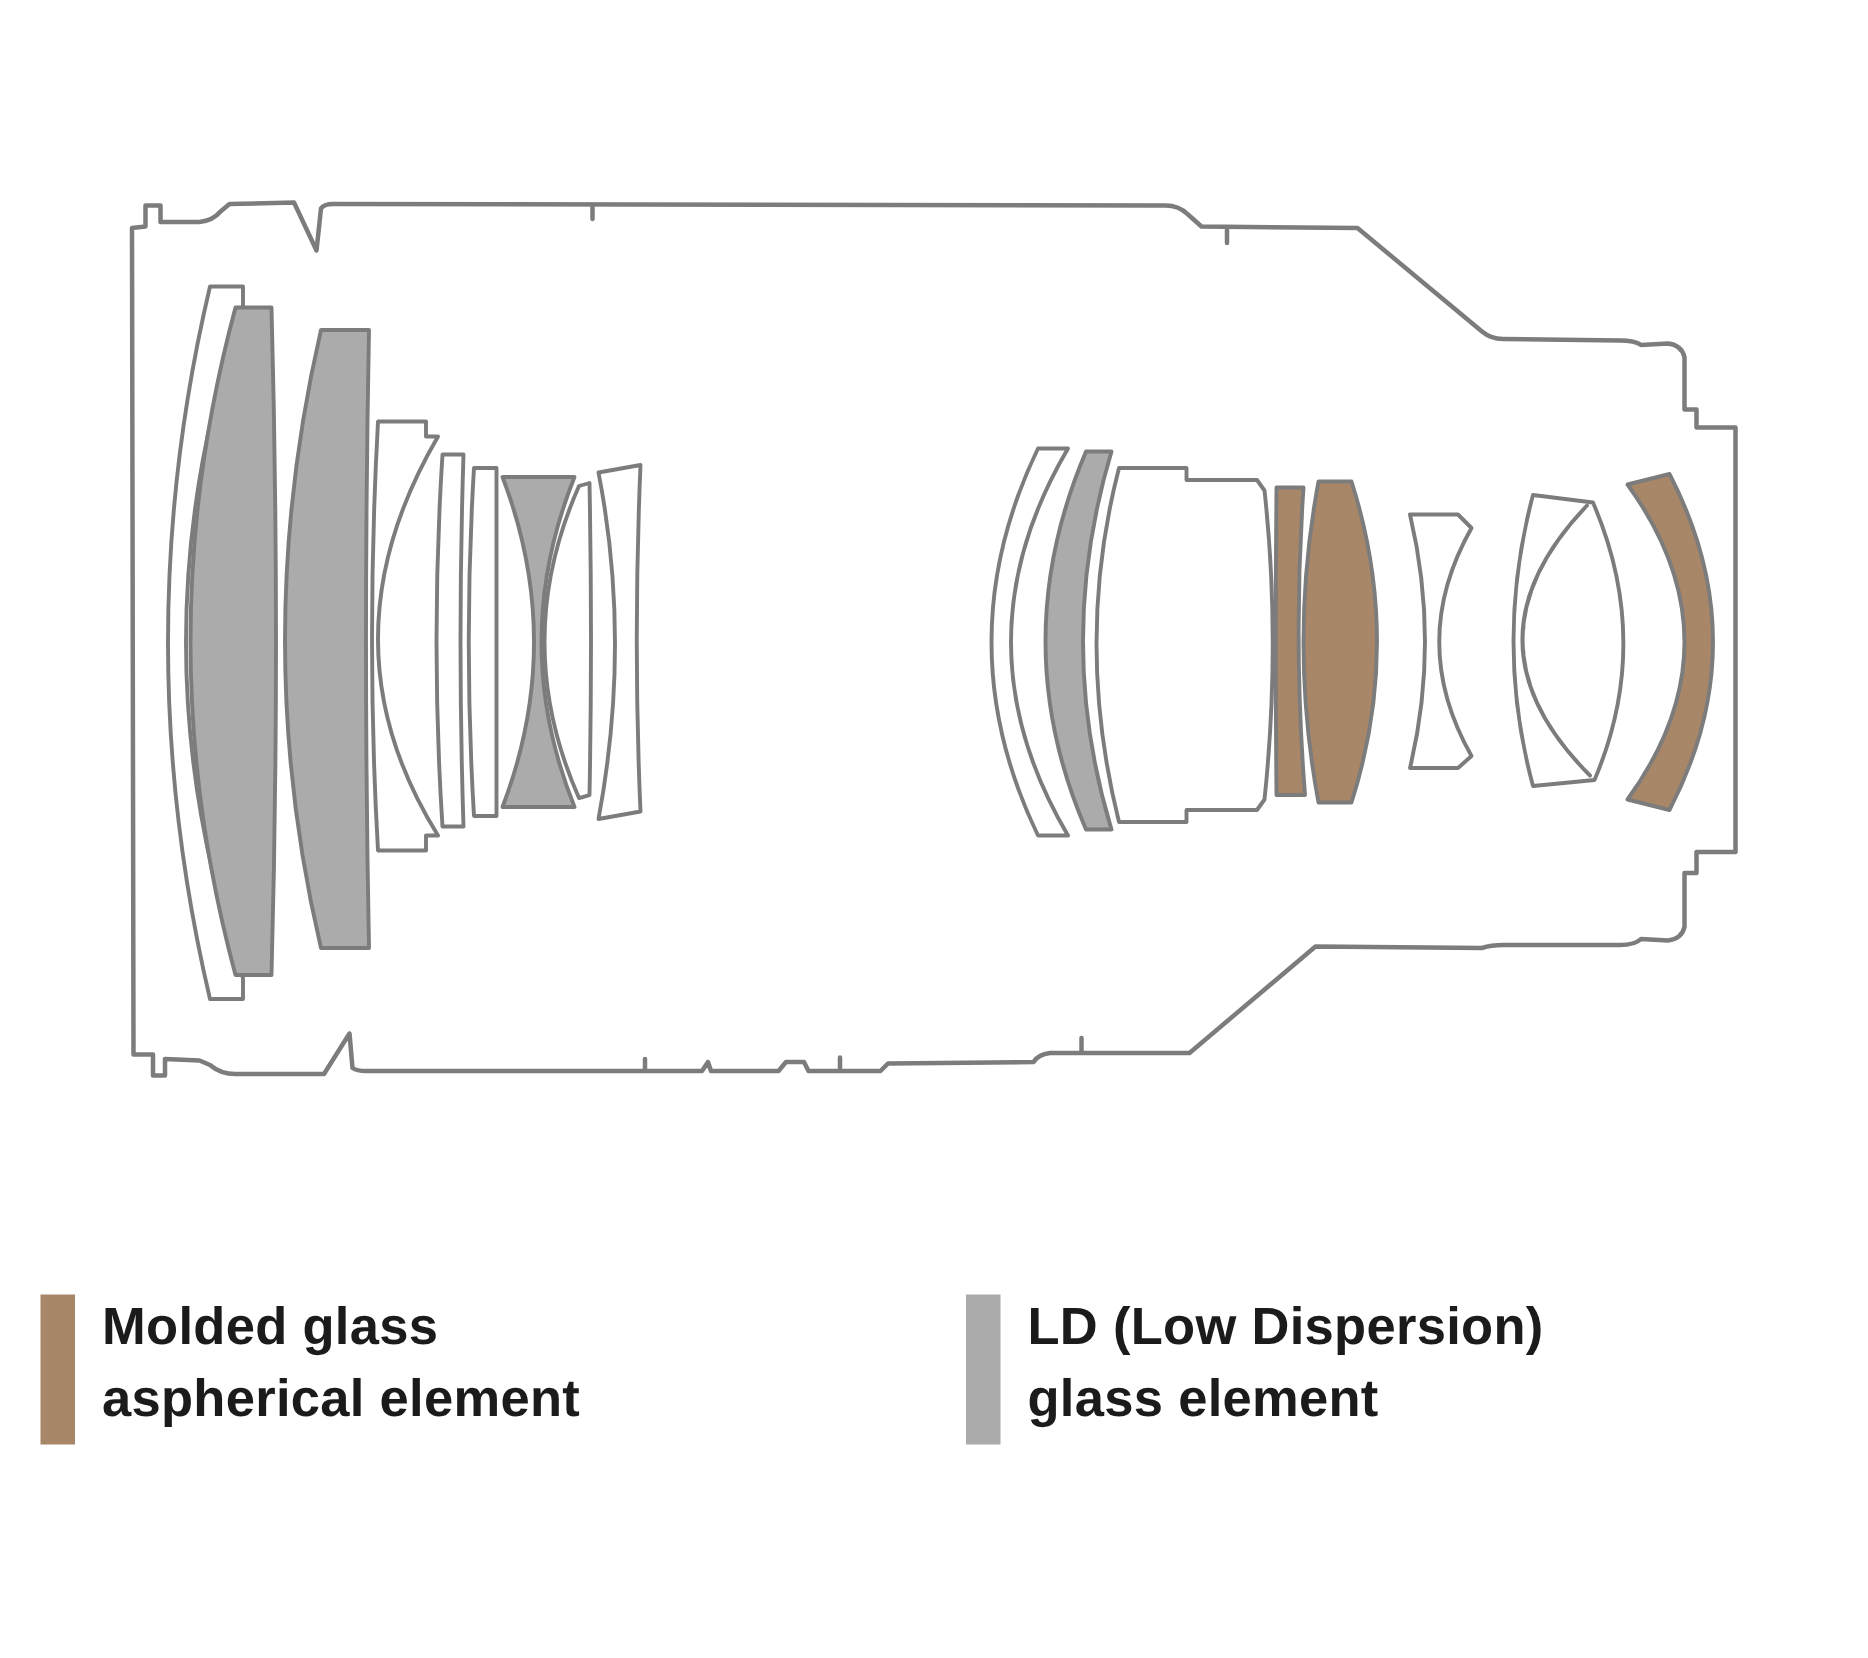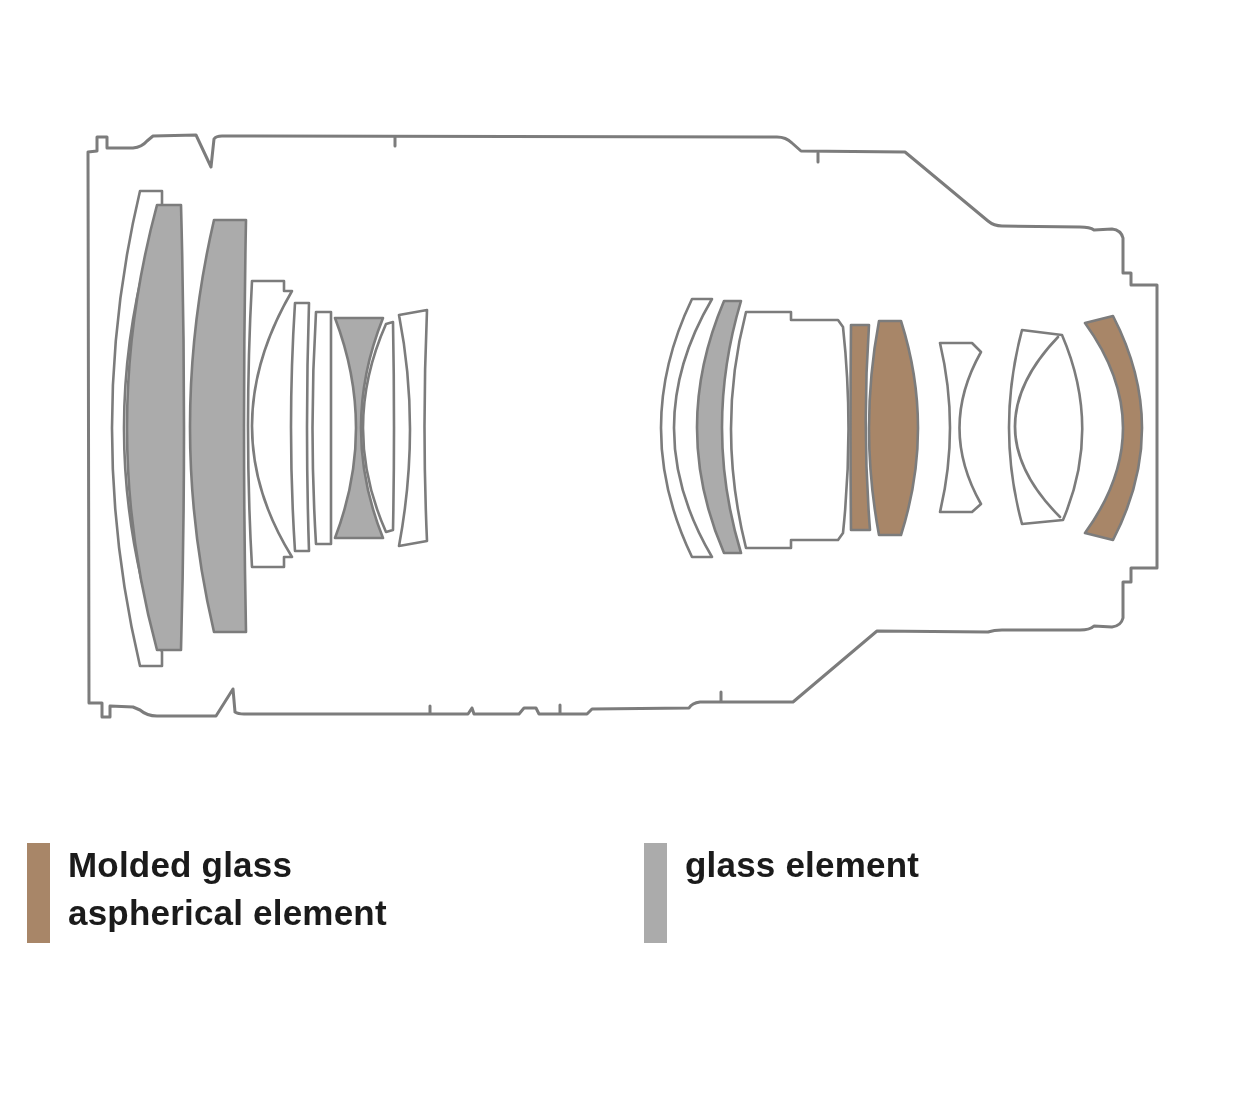--- a/index.html
+++ b/index.html
@@ -37,21 +37,21 @@
     stroke-linecap: round;
   }
   .white-el { fill: #ffffff; }
   .ld       { fill: var(--ld_gray); }
   .asph     { fill: var(--asph_brown); }
   .cement   { fill: none; stroke: var(--outline_gray); stroke-width: 2.6; stroke-linecap: round; }
 
   .legend {
     position: absolute;
     left: 0;
-    top: 840px;
+    top: 860px;
     width: 1245px;
     height: 120px;
   }
   .legend-item {
     position: absolute;
     top: 3px;
     display: flex;
     align-items: flex-start;
   }
   .legend-item.item-asph { left: 27px; }
@@ -170,18 +170,19 @@
     <div class="legend-item item-asph">
       <div class="swatch swatch-asph"></div>
       <div class="legend-text">
         <div>Molded glass</div>
         <div>aspherical element</div>
       </div>
     </div>
     <div class="legend-item item-ld">
       <div class="swatch swatch-ld"></div>
       <div class="legend-text">
+        <div>LD (Low Dispersion)</div>
         <div>glass element</div>
       </div>
     </div>
   </div>
 
 </div>
 
 </body></html>

